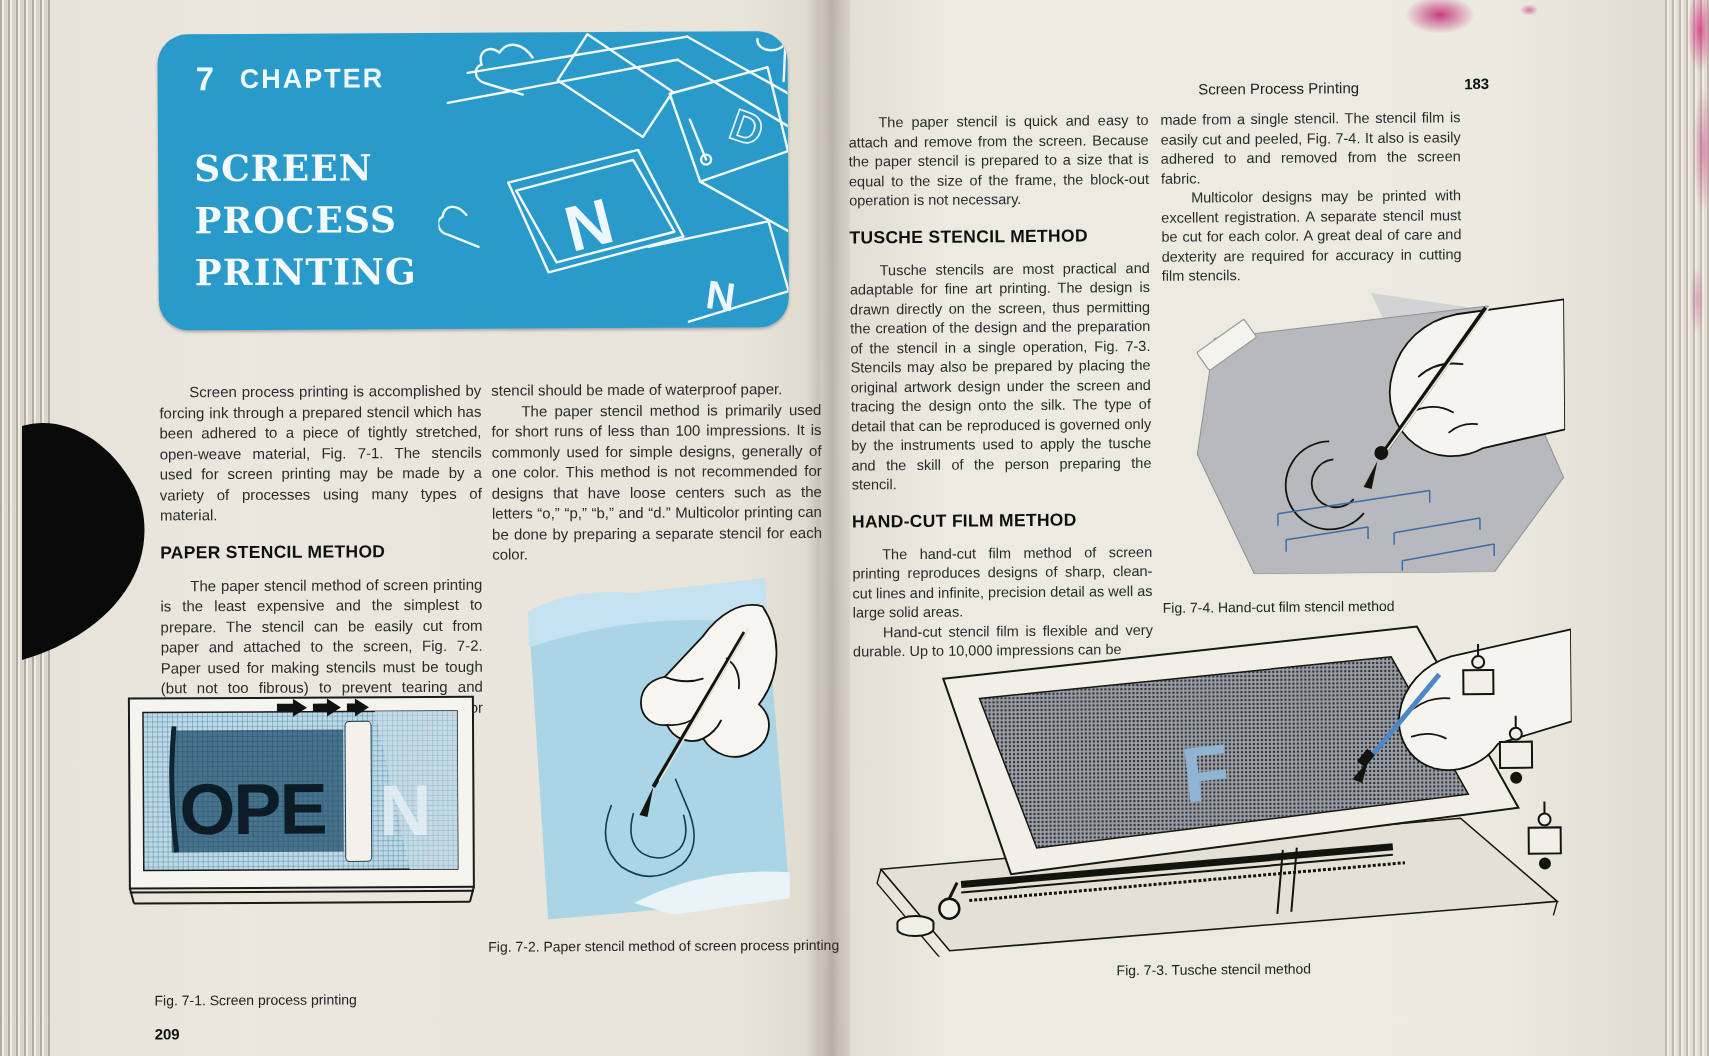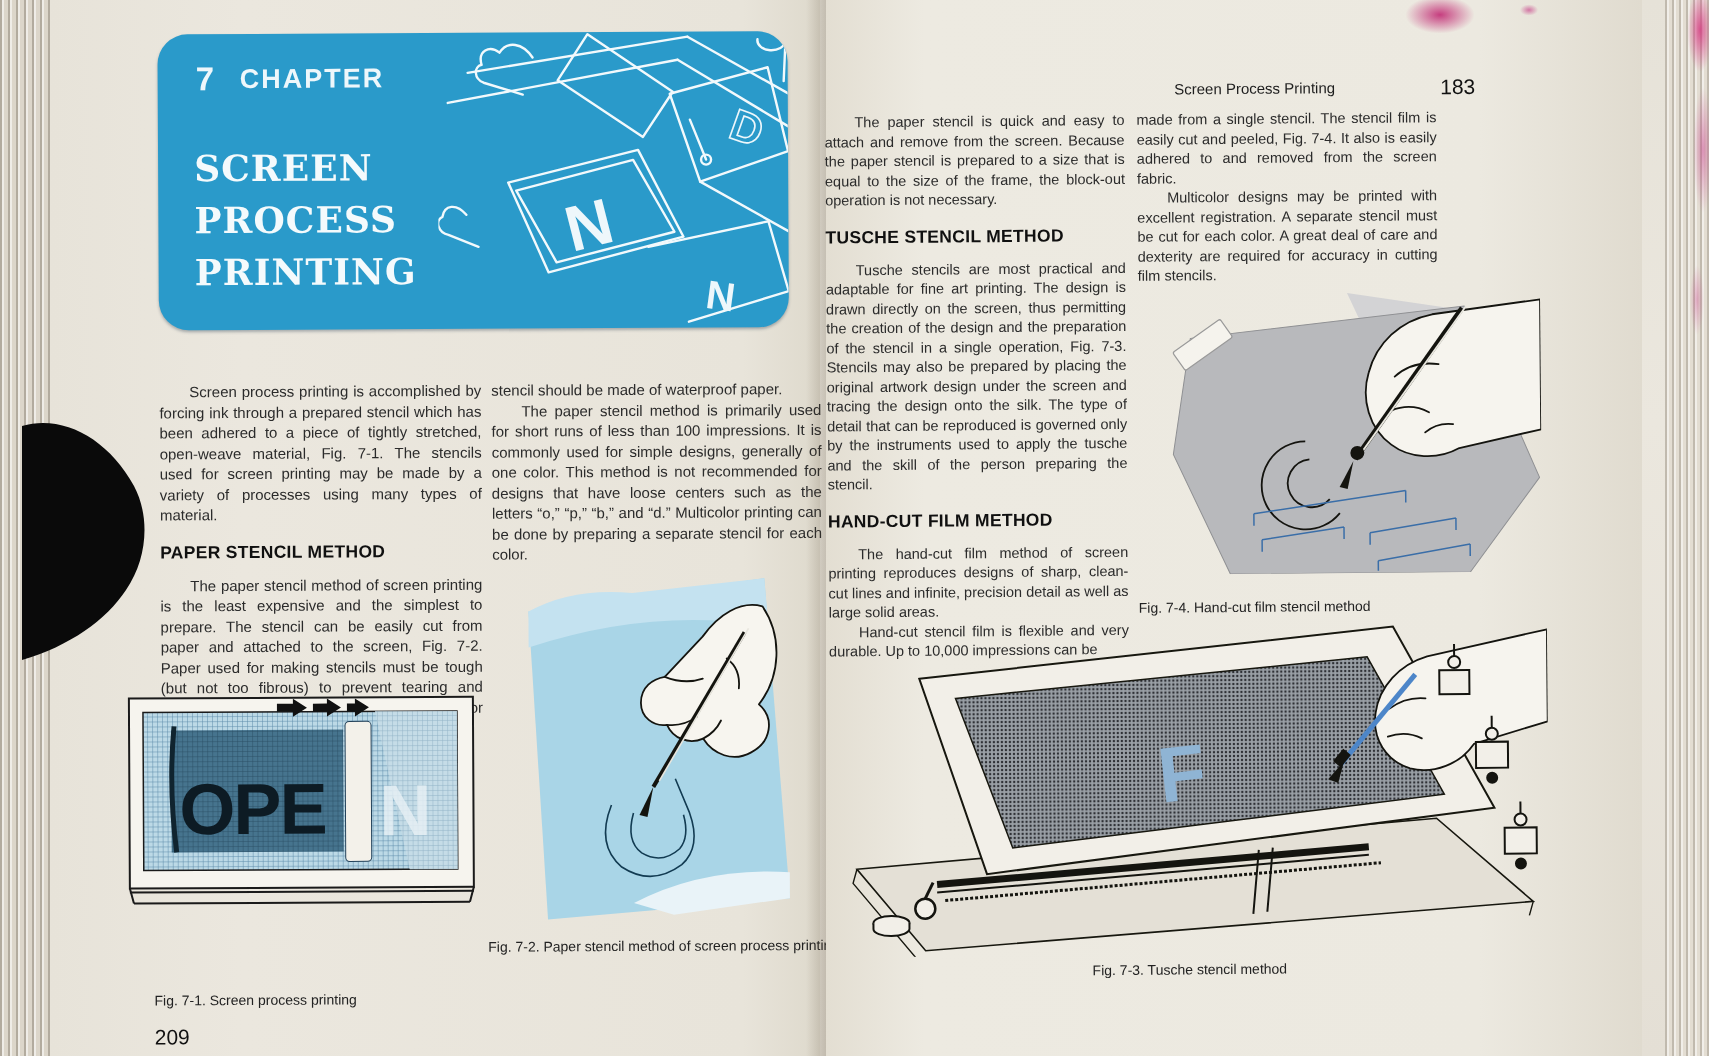--- a/index.html
+++ b/index.html
@@ -18,40 +18,40 @@
                radial-gradient(14px 90px at 80% 150px,rgba(200,70,140,.55),rgba(200,70,140,0) 70%),
                radial-gradient(10px 50px at 60% 300px,rgba(200,70,140,.4),rgba(200,70,140,0) 70%);}
   .smudge-top{position:absolute;left:1392px;top:-6px;width:96px;height:52px;
     background:radial-gradient(48px 26px at 50% 40%,rgba(196,53,122,.95),rgba(196,53,122,0) 72%);}
   .smudge-dot{position:absolute;left:1516px;top:2px;width:26px;height:16px;
     background:radial-gradient(13px 8px at 50% 50%,rgba(205,90,150,.8),rgba(205,90,150,0) 70%);}
   .gutter{position:absolute;left:806px;top:0;width:58px;height:1056px;
     background:linear-gradient(90deg,rgba(80,66,45,0) 0%,rgba(80,66,45,.30) 45%,rgba(80,66,45,.18) 60%,rgba(80,66,45,0) 100%);}
   .page{position:absolute;top:0;height:1056px;}
   #page-left{left:50px;width:770px;background:linear-gradient(90deg,#e7e3d9 0%,#ebe7de 25%,#e8e4da 90%,#ded9cc 100%);}
-  #page-right{left:826px;width:816px;background:linear-gradient(90deg,#e3ded2 0%,#edeae1 12%,#ece9e0 80%,#e0dbcf 100%);}
+  #page-right{left:850px;width:816px;background:linear-gradient(90deg,#e3ded2 0%,#edeae1 12%,#ece9e0 80%,#e0dbcf 100%);}
   .finger{position:absolute;left:22px;top:408px;width:130px;height:260px;}
   
   .chapter-box{position:absolute;left:110px;top:33px;width:630px;height:296px;border-radius:30px;
     box-shadow:0 2px 3px rgba(40,60,80,.35);overflow:hidden;}
   .chapter-num{position:absolute;left:38px;top:26px;font-size:33px;font-weight:bold;color:#eef7fb;}
   .chapter-label{position:absolute;left:82px;top:30px;font-size:27px;font-weight:bold;letter-spacing:2px;color:#eef7fb;}
   .chapter-title{position:absolute;left:36px;top:108px;width:330px;
     font-family:"DejaVu Serif","Liberation Serif",serif;font-weight:bold;
     font-size:36px;line-height:52px;color:#f4fafc;letter-spacing:1px;}
   .chapter-art{position:absolute;right:0;top:0;width:350px;height:296px;}
   
   .col{position:absolute;text-align:justify;font-size:15px;line-height:20.5px;}
   .col p{margin:0 0 0 0;}
   .col p.ind{text-indent:30px;}
   .col p + p{margin-top:0;}
   .col h3{font-size:17.5px;line-height:20px;margin:16px 0 14px 0;color:#101010;
           font-weight:bold;letter-spacing:.3px;}
   .caption{font-size:14px;line-height:18px;color:#222;}
-  .pagenum{position:absolute;font-size:21px;font-weight:normal;color:#111;}
+  .pagenum{position:absolute;font-size:15px;font-weight:bold;color:#111;}
   .running-header{position:absolute;left:1200px;top:78px;font-size:15px;color:#1d1d1d;}
   
   .fig{position:absolute;}
   svg text{font-family:"Liberation Sans",sans-serif;}
 </style>
 </head>
 <body>
 
 <div id="photo">
 

